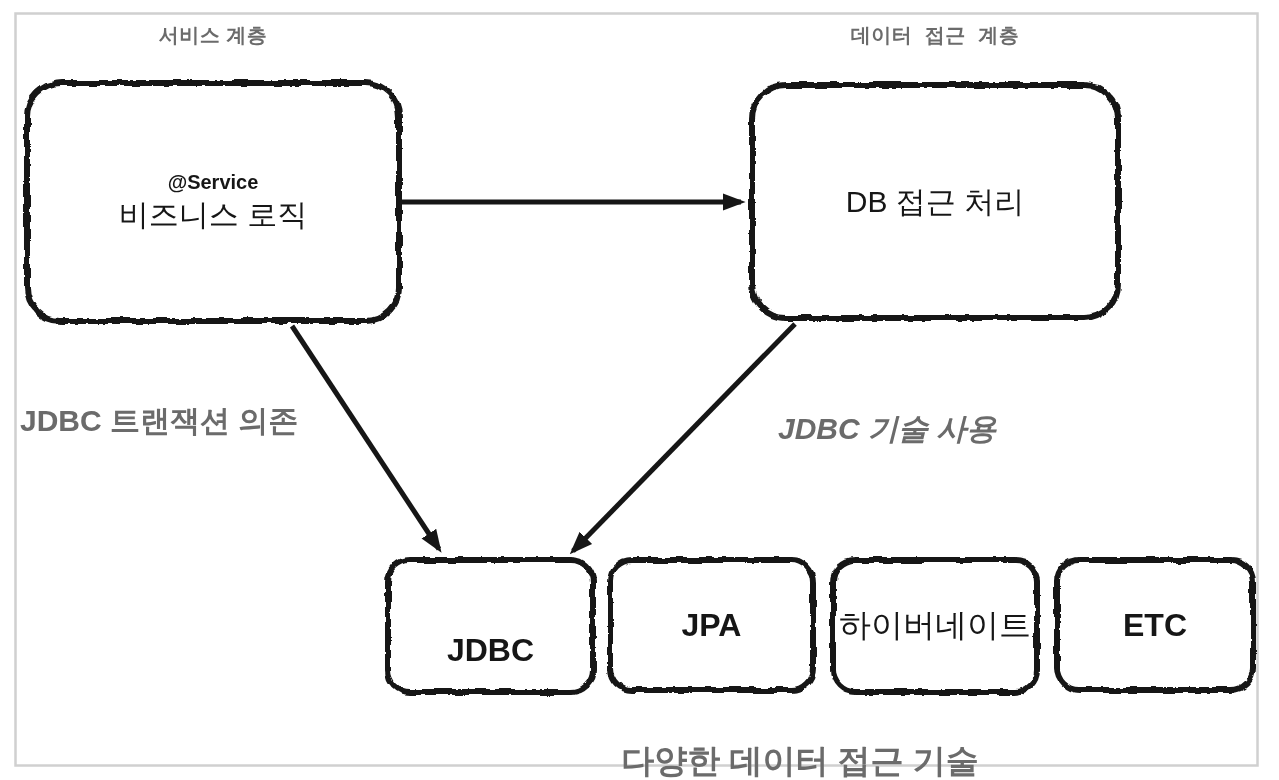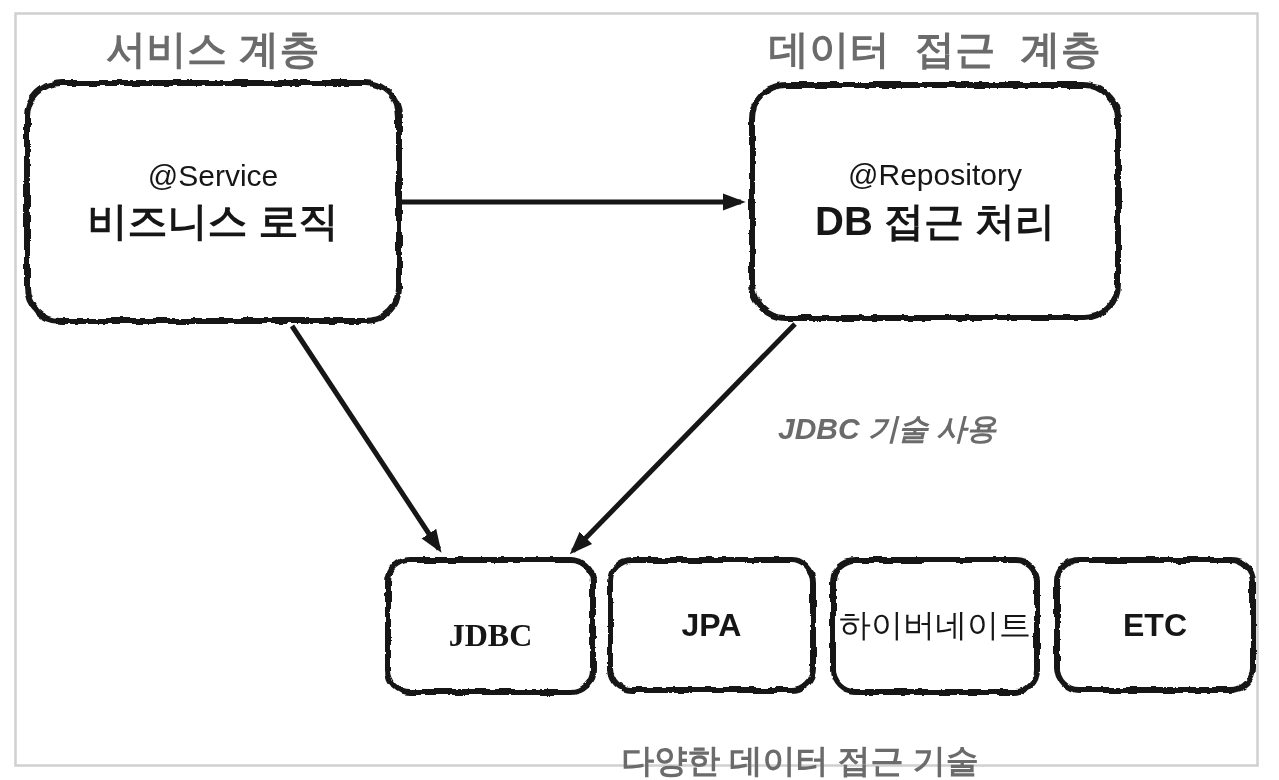--- a/index.html
+++ b/index.html
@@ -35,37 +35,37 @@
     stroke: var(--ink, #161616);
     stroke-width: 5;
     fill: none;
   }
   .arrow-head {
     fill: var(--ink, #161616);
   }
   .abs { position: absolute; }
   .layer-title {
     color: var(--label-gray, #6b6b6b);
-    font-size: 40px;
+    font-size: 20px;
     font-weight: bold;
     text-align: center;
     letter-spacing: 0.5px;
     white-space: nowrap;
   }
   .node-text {
     display: flex;
     flex-direction: column;
     align-items: center;
     justify-content: center;
     text-align: center;
     color: var(--ink, #161616);
     line-height: 1.32;
   }
-  .node-line1 { font-size: 30px; font-weight: normal; white-space: nowrap; }
-  .node-line2 { font-size: 40px; font-weight: 700; white-space: nowrap; }
+  .node-line1 { font-size: 20px; font-weight: bold; white-space: nowrap; }
+  .node-line2 { font-size: 30px; font-weight: 400; white-space: nowrap; }
   .edge-label {
     color: var(--label-gray, #6b6b6b);
     font-size: 30px;
     font-weight: bold;
     white-space: nowrap;
   }
   .tech-label {
     display: flex;
     align-items: center;
     justify-content: center;
@@ -118,28 +118,28 @@
   <div class="abs layer-title" style="left:27px; top:22px; width:372px;">서비스 계층</div>
 
   <div class="abs layer-title" style="left:752px; top:22px; width:366px;font-family:Liberation Mono, monospace;">데이터 접근 계층</div>
 
   <div class="abs node-text" style="left:27px; top:83px; width:372px; height:238px;">
     <div class="node-line1">@Service</div>
     <div class="node-line2">비즈니스 로직</div>
   </div>
 
   <div class="abs node-text" style="left:752px; top:85px; width:366px; height:233px;">
-    <div class="node-line1">@Repository</div>
     <div class="node-line2">DB 접근 처리</div>
   </div>
 
+  <div class="abs edge-label" style="left:20px; top:401px;">JDBC 트랜잭션 의존</div>
 
   <div class="abs edge-label" style="left:778px; top:409px;font-style:italic;">JDBC 기술 사용</div>
 
-  <div class="abs tech-label" style="left:388px; top:569px; width:205px; height:132px;font-family:Liberation Serif, serif;">JDBC</div>
+  <div class="abs tech-label" style="left:388px; top:584px; width:205px; height:132px;">JDBC</div>
 
   <div class="abs tech-label" style="left:610px; top:560px; width:203px; height:130px;">JPA</div>
 
   <div class="abs tech-label korean" style="left:833px; top:560px; width:204px; height:132px;">하이버네이트</div>
 
   <div class="abs tech-label" style="left:1057px; top:560px; width:196px; height:130px;">ETC</div>
 
   <div class="abs bottom-caption" style="left:500px; top:719px; width:600px;">다양한 데이터 접근 기술</div>
 
 </div>

